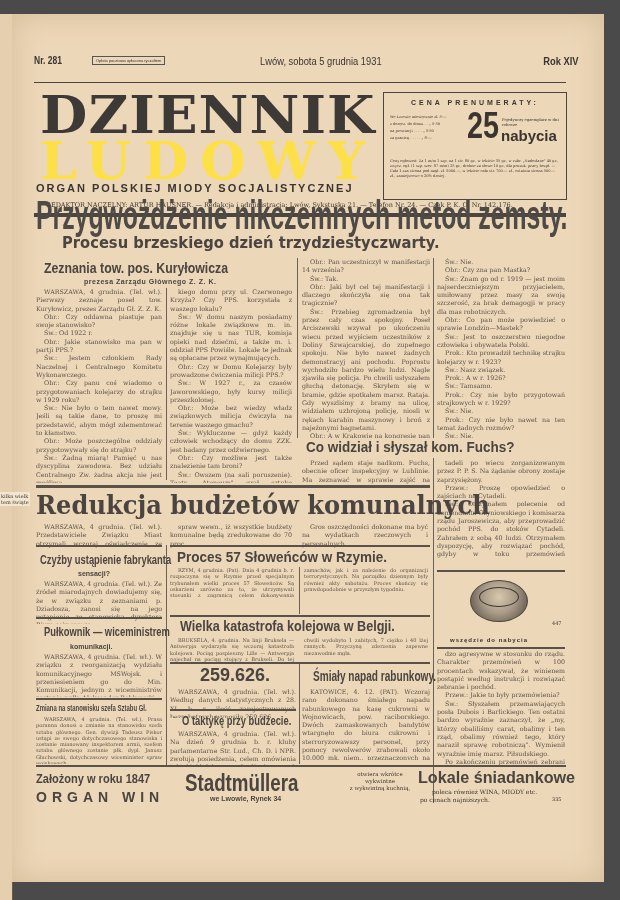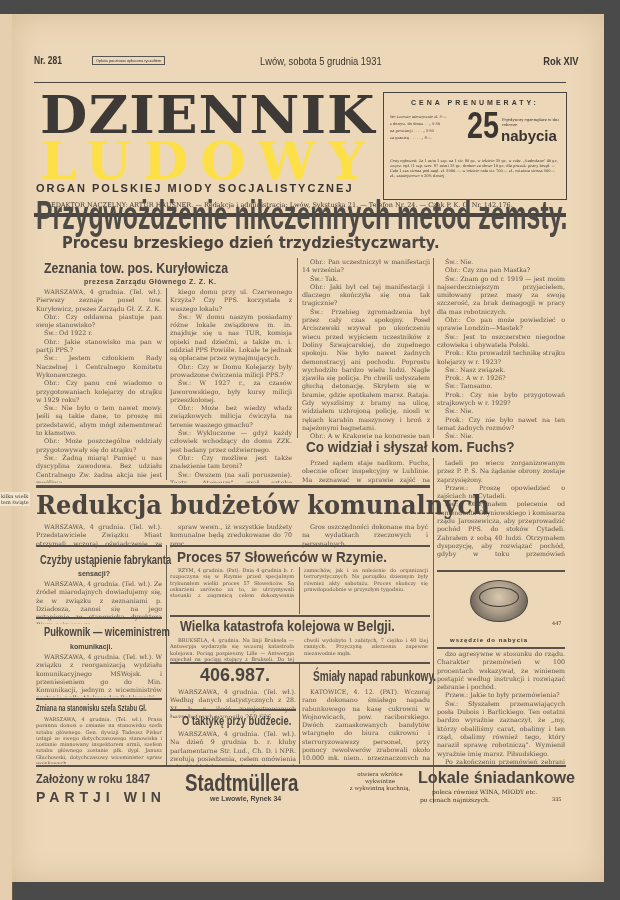--- a/index.html
+++ b/index.html
@@ -193,37 +193,37 @@
 <div class="body-text" style="left:170px;top:567px;width:258px;height:47px;column-count:2;column-gap:10px;column-rule:1px solid #6a6056;font-size:5px;line-height:6.3px;">
     <p>RZYM, 4 grudnia. (Pat). Dnia 4 grudnia b. r. rozpoczyna się w Rzymie przed specjalnym trybunałem wielki proces 57 Słoweńców. Są oskarżeni zarówno za to, że utrzymywali stosunki z zagranicą celem dokonywania zamachów, jak i za należenie do organizacji terrorystycznych. Na porządku dziennym były również akty sabotażu. Proces skończy się prawdopodobnie w przyszłym tygodniu.</p>
   </div>
 <div class="hline" style="left:170px;top:615px;width:260px;"></div>
 <div class="narrow-head" style="left:180px;top:618px;font-size:14px;transform:scaleX(.9);transform-origin:left;">Wielka katastrofa kolejowa w Belgji.</div>
 <div class="body-text" style="left:170px;top:637px;width:258px;height:26px;column-count:2;column-gap:10px;font-size:5px;line-height:6.3px;">
     <p>BRUKSELA, 4. grudnia. Na linji Bruksela — Antwerpja wydarzyła się wczoraj katastrofa kolejowa. Pociąg pospieszny Lille — Antwerpja najechał na pociąg stojący z Brukseli. Do tej chwili wydobyto 1 zabitych, 7 ciężko i 40 lżej rannych. Przyczyną zderzenia zapewne niezawodnie mgła.</p>
   </div>
 <div class="hline" style="left:170px;top:662px;width:260px;"></div>
 <div class="vline" style="left:299px;top:664px;height:100px;"></div>
-<div class="narrow-head" style="left:200px;top:665px;font-size:18px;">406.987.</div>
+<div class="narrow-head" style="left:200px;top:665px;font-size:18px;">259.626.</div>
 <div class="body-text" style="left:170px;top:688px;width:126px;height:30px;">
     <p>WARSZAWA, 4 grudnia. (Tel. wł.). Według danych statystycznych z 28. XI. b. r. ilość zarejestrowanych bezrobotnych wynosiła 259.626.</p>
   </div>
 <div class="hline" style="left:170px;top:709px;width:126px;"></div>
 <div class="narrow-head" style="left:182px;top:713px;font-size:13px;transform:scaleX(.72);transform-origin:left;">O taktykę przy budżecie.</div>
 <div class="body-text" style="left:170px;top:730px;width:126px;height:36px;">
     <p>WARSZAWA, 4 grudnia. (Tel. wł.). Na dzień 9 grudnia b. r. kluby parlamentarne Str. Lud., Ch. D. i NPR. zwołują posiedzenia, celem omówienia taktyki klubów przy budżecie na rok 1932/33.</p>
   </div>
 <div class="narrow-head" style="left:313px;top:668px;font-size:14px;transform:scaleX(.72);transform-origin:left;">Śmiały napad rabunkowy.</div>
 <div class="body-text" style="left:302px;top:688px;width:128px;height:72px;">
     <p>KATOWICE, 4. 12. (PAT). Wczoraj rano dokonano śmiałego napadu rabunkowego na kasę cukrowni w Wojnowicach, pow. raciborskiego. Dwóch zamaskowanych bandytów wtargnęło do biura cukrowni i sterroryzowawszy personel, przy pomocy rewolwerów zrabowali około 10.000 mk. niem., przeznaczonych na wypłatę robotnikom. Sprawcy napadu zbiegli.</p>
   </div>
 
 <div class="hline" style="left:36px;top:765px;width:530px;"></div>
 <div class="narrow-head" style="left:36px;top:771px;font-size:13px;transform:scaleX(.85);transform-origin:left;">Założony w roku 1847</div>
-<div class="narrow-head" style="left:36px;top:789px;font-size:14px;letter-spacing:5px;">PARTJI WIN</div>
+<div class="narrow-head" style="left:36px;top:789px;font-size:14px;letter-spacing:5px;">ORGAN WIN</div>
 <div class="narrow-head" style="left:185px;top:769px;font-size:24px;transform:scaleX(.78);transform-origin:left;">Stadtmüllera</div>
 <div class="narrow-head" style="left:210px;top:795px;font-size:7px;">we Lwowie, Rynek 34</div>
 <div class="abs" style="left:340px;top:771px;width:80px;text-align:center;font-size:5.5px;line-height:7px;">
   <div>otwiera wkrótce</div>
   <div>wykwintne</div>
   <div>z wykwintną kuchnią,</div>
 </div>
 <div class="narrow-head" style="left:418px;top:768px;font-size:17px;transform:scaleX(.95);transform-origin:left;">Lokale śniadankowe</div>
 <div class="abs" style="left:432px;top:788px;font-size:6px;">poleca również WINA, MIODY etc.</div>
 <div class="abs" style="left:420px;top:796px;font-size:6px;">po cenach najniższych.</div>

